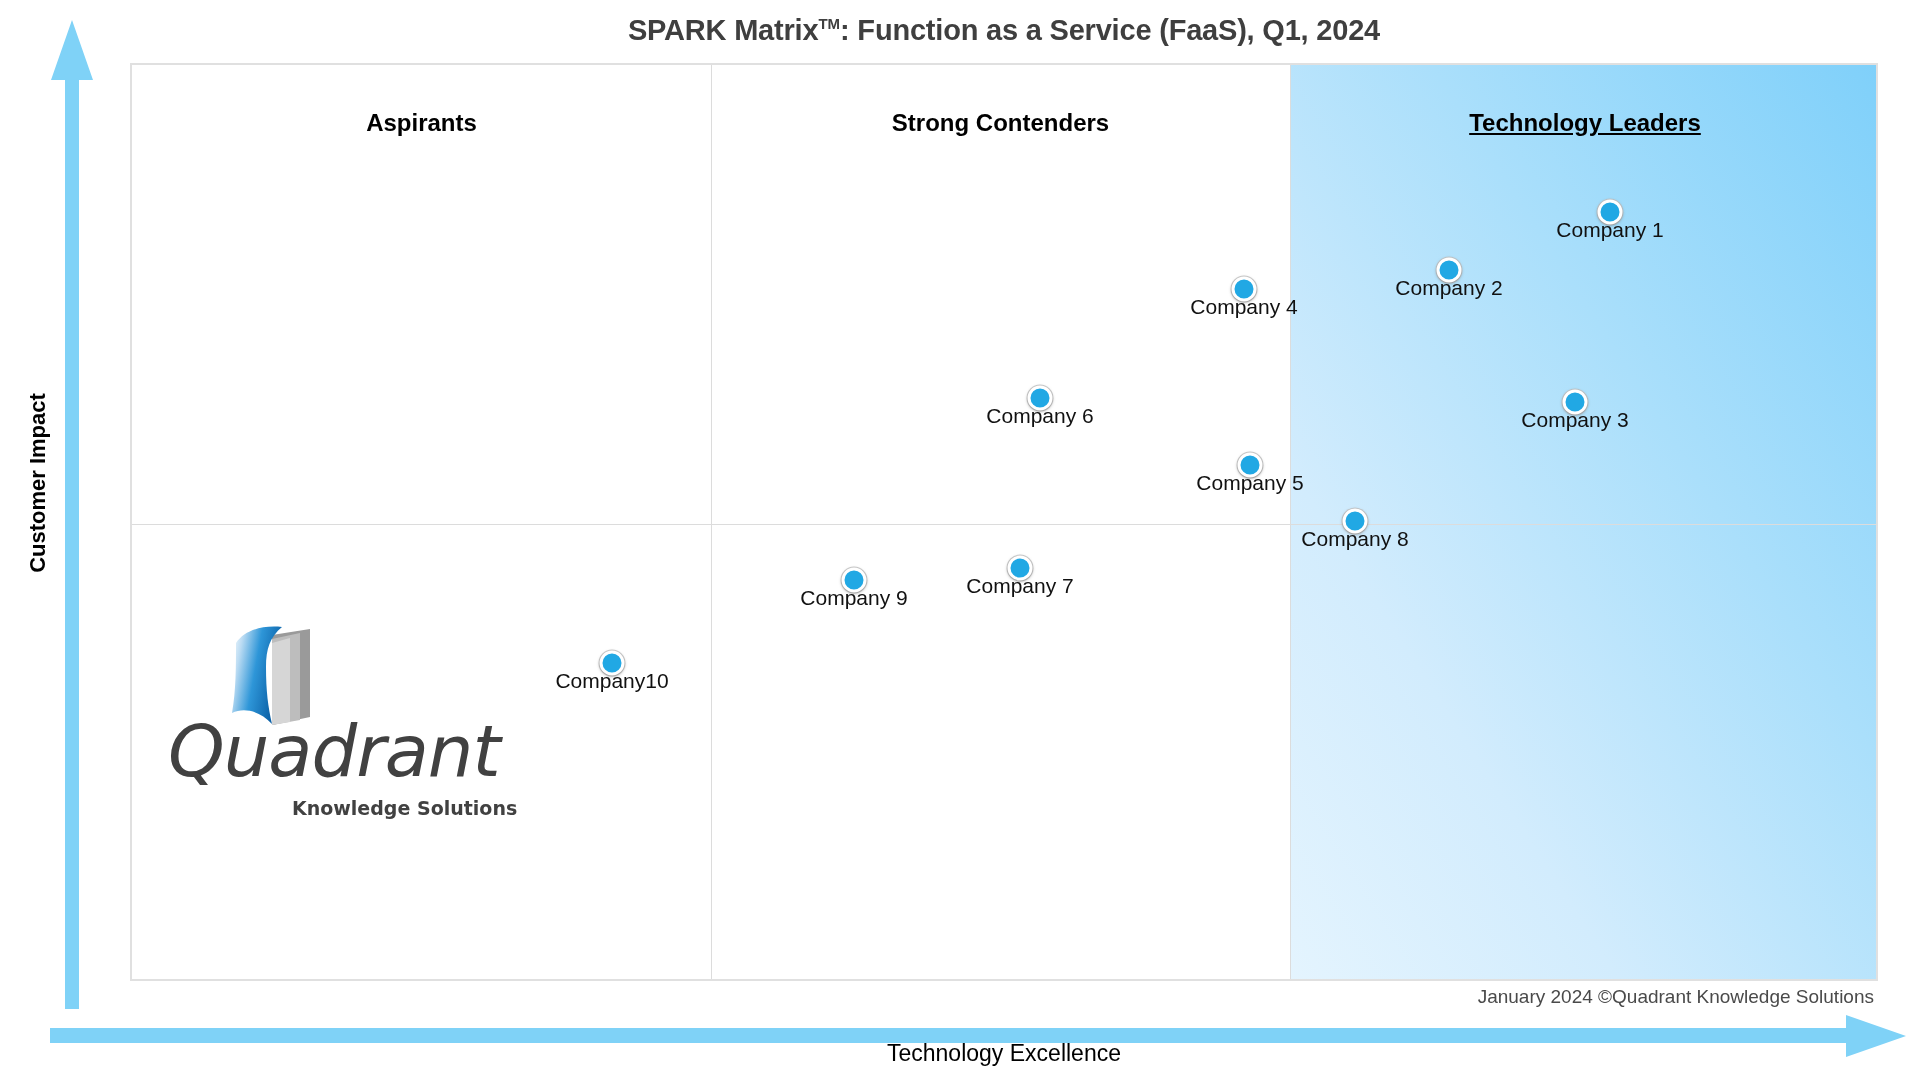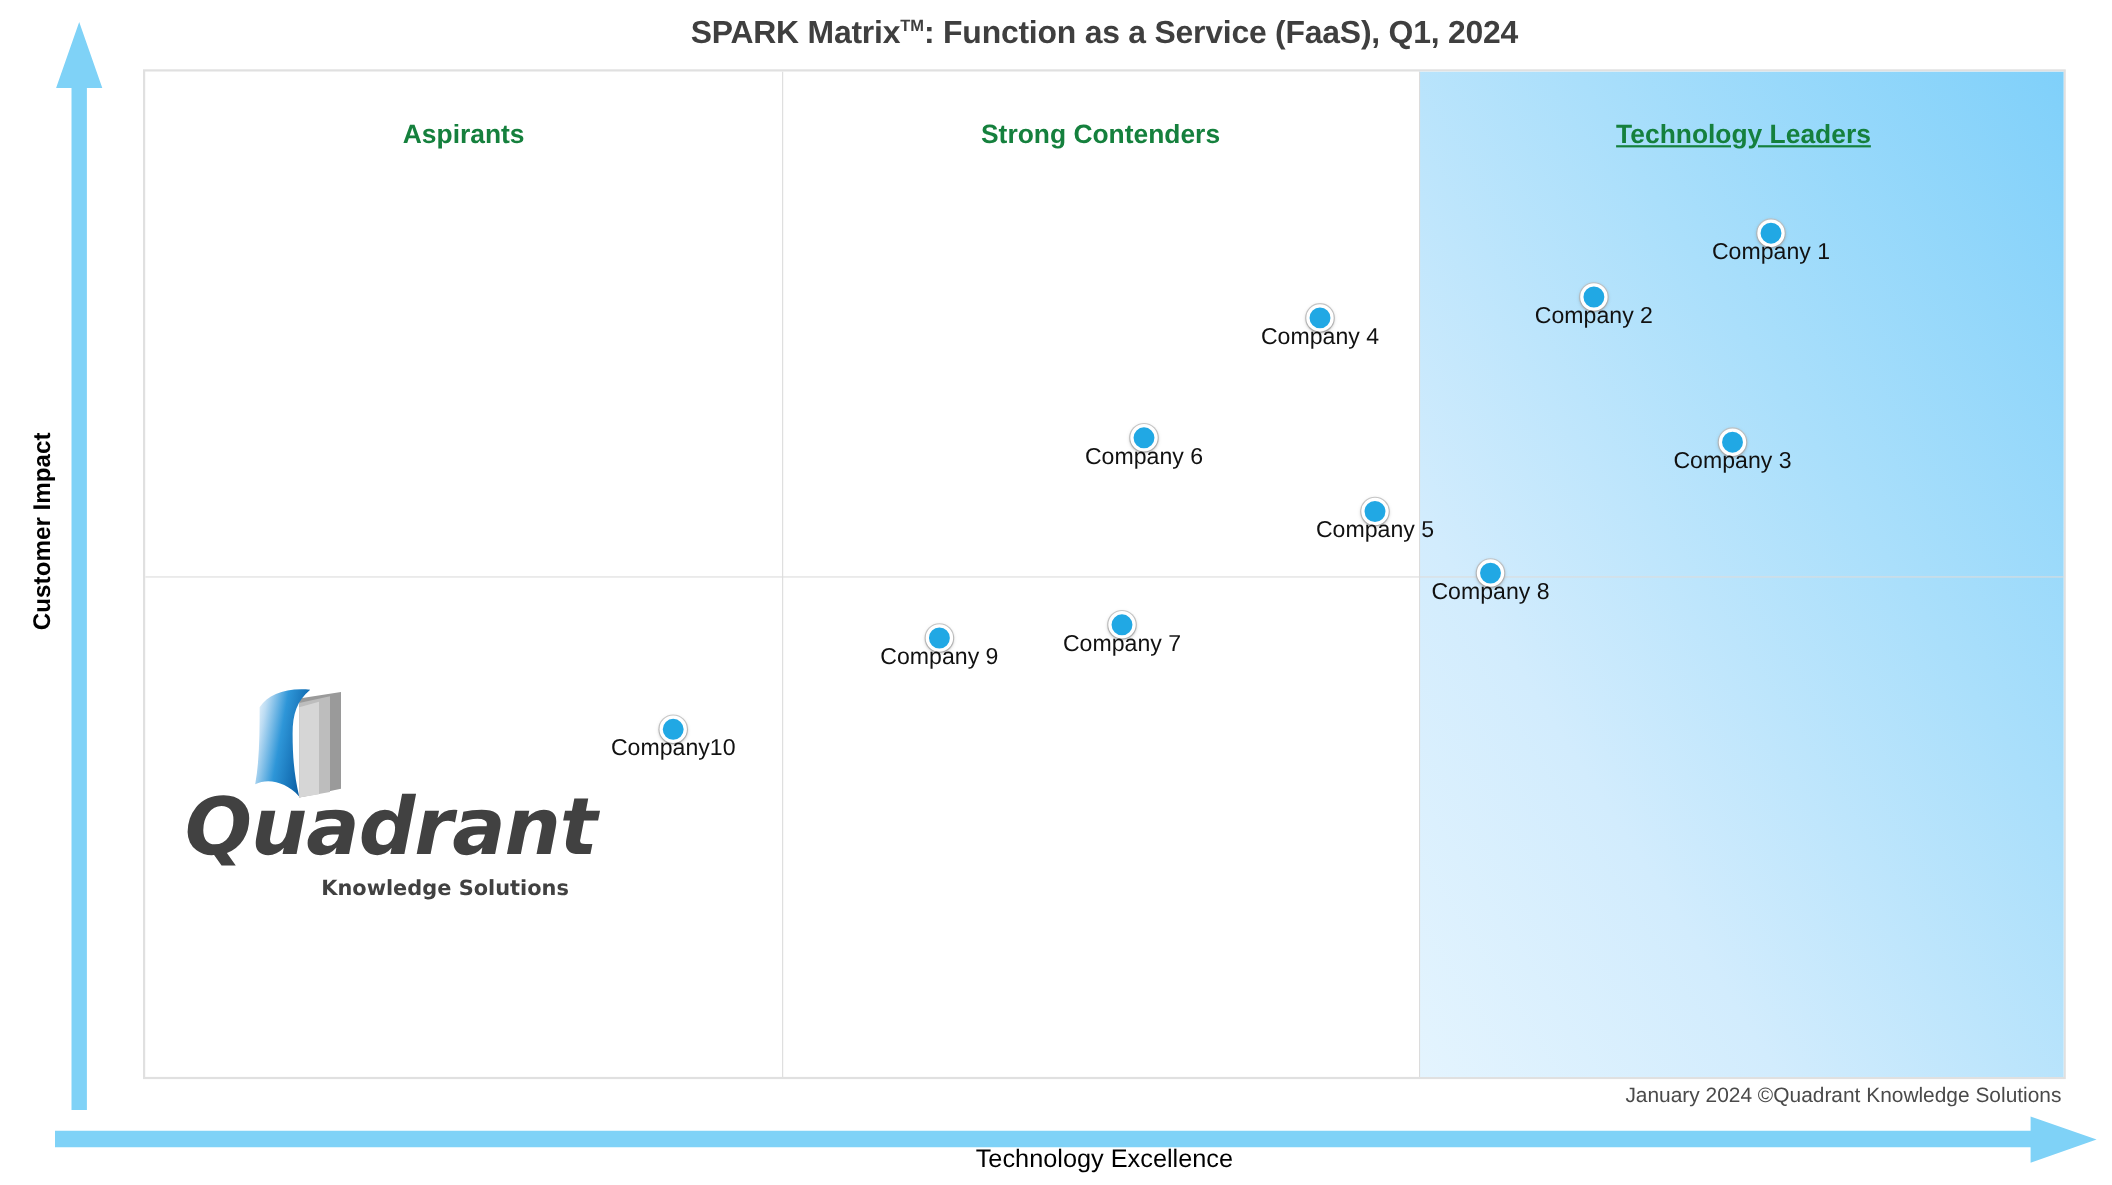--- a/index.html
+++ b/index.html
@@ -67,21 +67,21 @@
 
   
   .v-divider{position:absolute;top:0;width:1px;height:918px;background:#dcdcdc;}
   .h-divider{position:absolute;left:0;width:1748px;height:1px;background:#dcdcdc;}
 
   
   .quadrant-header{
     position:absolute;top:44px;
     text-align:center;
     font-size:24px;font-weight:bold;
-    color:#15803d;
+    color:#000000;
     white-space:nowrap;
   }
 
   
   .data-point{position:absolute;transform:translate(-50%,-50%);}
   .data-dot{
     width:25px;height:25px;border-radius:50%;
     background:#21a8e4;
     border:3px solid #ffffff;
     box-sizing:border-box;
@@ -98,21 +98,21 @@
 
   
   #quadrant-logo{
     position:absolute;
     left:170px;top:755px;
     width:330px;height:165px;
   }
   #logo-book{position:absolute;left:38px;top:0px;width:130px;height:105px;}
   #logo-wordmark{
     position:absolute;left:-4px;top:90px;
-    font-size:72px;font-weight:bold;font-style:italic;
+    font-size:72px;font-weight:normal;font-style:italic;
     color:#414141;
     letter-spacing:-1px;
     line-height:1;
     font-family:"DejaVu Sans", sans-serif;
   }
   #logo-tagline{
     position:absolute;left:120px;top:172px;
     font-size:19px;font-weight:bold;
     color:#414141;
     white-space:nowrap;
@@ -167,21 +167,21 @@
     <div class="data-point" style="left:1317px;top:205px;">
       <div class="data-dot"></div>
       <div class="data-label">Company 2</div>
     </div>
 
     <div class="data-point" style="left:1443px;top:337px;">
       <div class="data-dot"></div>
       <div class="data-label">Company 3</div>
     </div>
 
-    <div class="data-point" style="left:1068px;top:224px;">
+    <div class="data-point" style="left:1112px;top:224px;">
       <div class="data-dot"></div>
       <div class="data-label">Company 4</div>
     </div>
 
     <div class="data-point" style="left:1118px;top:379px;margin-top:21px;">
       <div class="data-dot"></div>
       <div class="data-label">Company 5</div>
     </div>
 
     <div class="data-point" style="left:908px;top:333px;">

